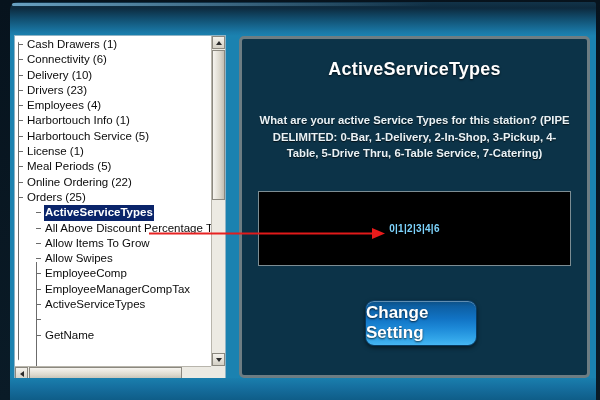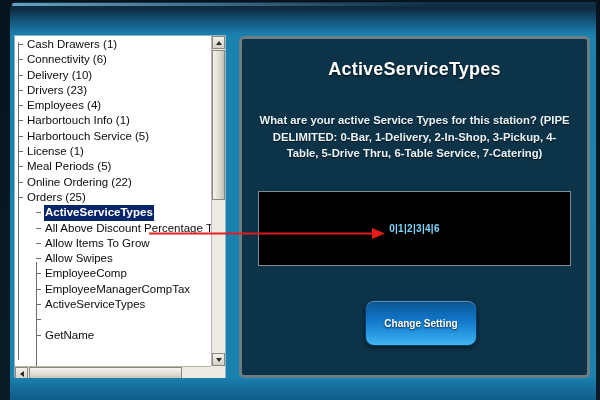--- a/index.html
+++ b/index.html
@@ -290,21 +290,21 @@
                 0 2px 4px rgba(0,0,0,.5);
     cursor: pointer;
   }
   .change-btn span {
     position: absolute;
     left: 0; top: 0; width: 100%; height: 100%;
     display: flex;
     align-items: center;
     justify-content: center;
     color: #ffffff;
-    font-size: 10px;
+    font-size: 17px;
     font-weight: bold;
     text-shadow: 0 1px 2px rgba(0,0,0,.75);
   }
 
   
   .annot {
     position: absolute;
     left: 0; top: 0; width: 600px; height: 400px;
     pointer-events: none;
   }

